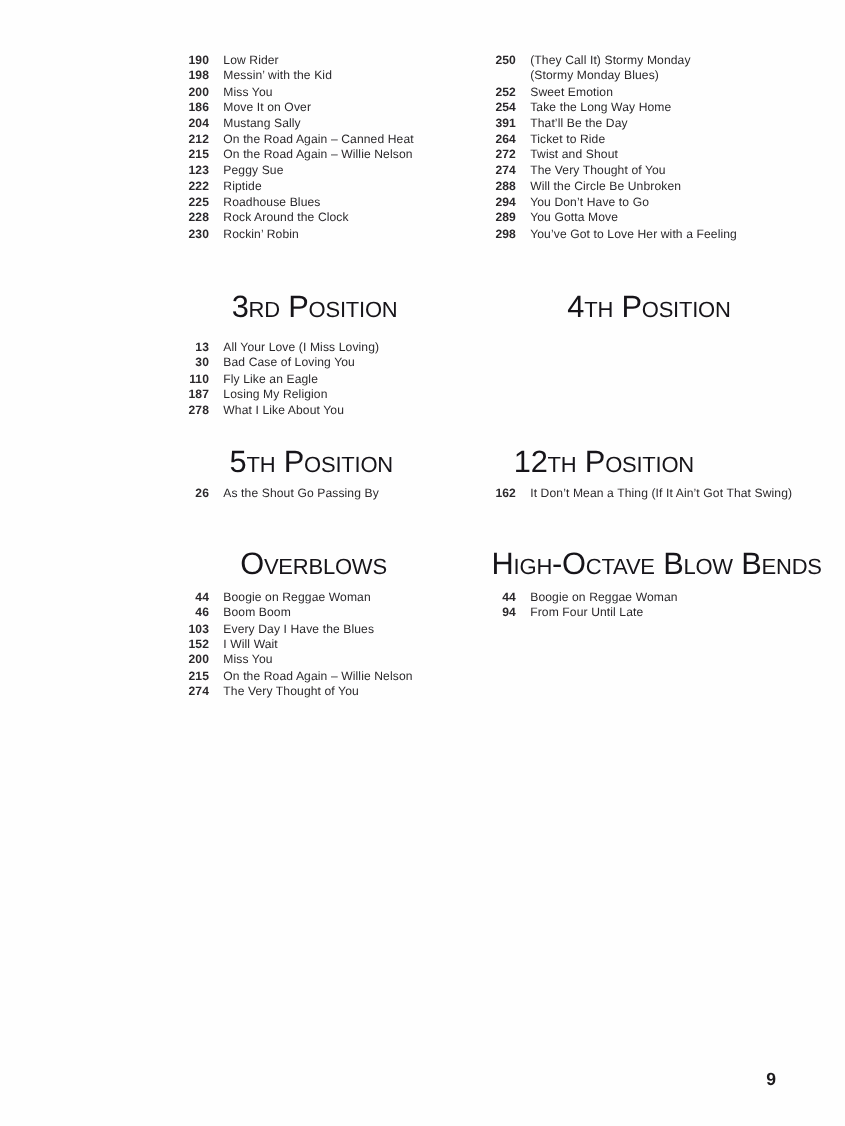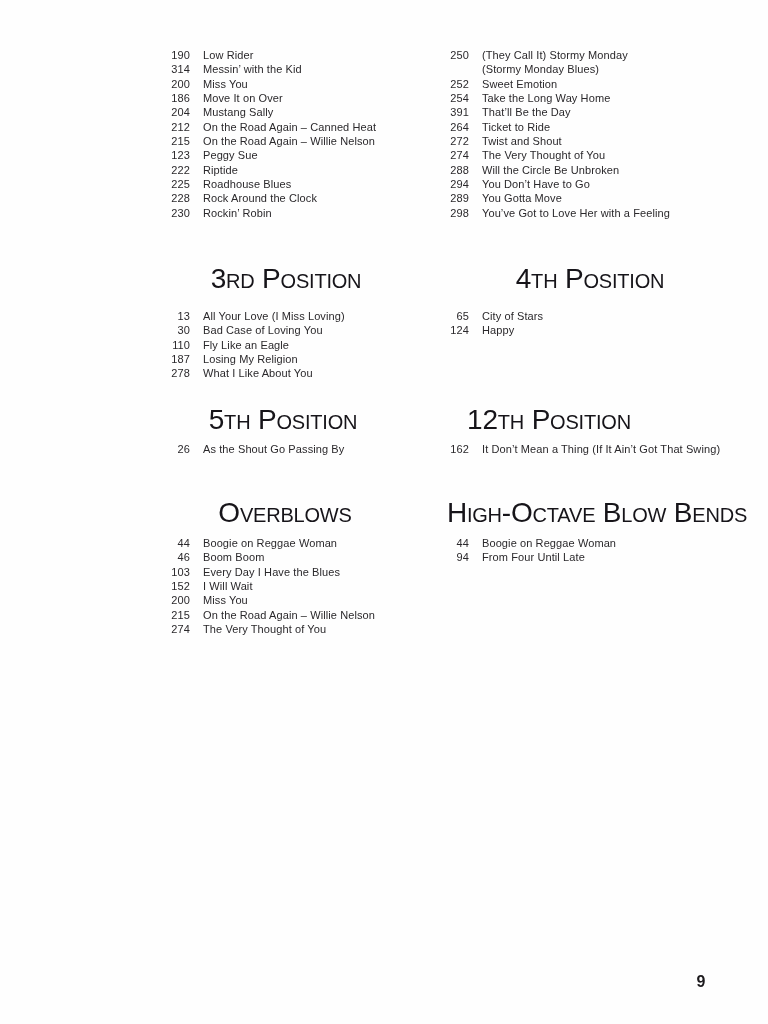--- a/index.html
+++ b/index.html
@@ -20,20 +20,21 @@
     font-size: 11px;
     line-height: 14.33px;
     letter-spacing: 0.1px;
     color: #2a282b;
   }
   .song-row { display: flex; align-items: flex-start; }
   .song-num {
     width: 36px;
     text-align: right;
     flex: 0 0 36px;
+    font-weight: bold;
   }
   .song-titles { margin-left: 13px; white-space: nowrap; }
   .song-title, .song-subtitle { line-height: 14.33px; }
   
   .section-header {
     position: absolute;
     transform: translateX(-50%);
     font-weight: 400;
     font-variant: small-caps;
     font-size: 28px;
@@ -76,21 +77,21 @@
   <div class="song-list" id="list-continued-left">
   <div class="song-row">
     <div class="song-num">190</div>
     <div class="song-titles">
       <div class="song-title">Low Rider</div>
       <div class="song-subtitle"></div>
     </div>
   </div>
 
   <div class="song-row">
-    <div class="song-num">314</div>
+    <div class="song-num">198</div>
     <div class="song-titles">
       <div class="song-title">Messin’ with the Kid</div>
       <div class="song-subtitle"></div>
     </div>
   </div>
 
   <div class="song-row">
     <div class="song-num">200</div>
     <div class="song-titles">
       <div class="song-title">Miss You</div>
@@ -298,37 +299,20 @@
   </div>
 
   <div class="song-row">
     <div class="song-num">278</div>
     <div class="song-titles">
       <div class="song-title">What I Like About You</div>
       <div class="song-subtitle"></div>
     </div>
   </div>
 </div>
-  <div class="song-list" id="list-pos4">
-  <div class="song-row">
-    <div class="song-num">65</div>
-    <div class="song-titles">
-      <div class="song-title">City of Stars</div>
-      <div class="song-subtitle"></div>
-    </div>
-  </div>
-
-  <div class="song-row">
-    <div class="song-num">124</div>
-    <div class="song-titles">
-      <div class="song-title">Happy</div>
-      <div class="song-subtitle"></div>
-    </div>
-  </div>
-</div>
 
   <div class="section-header" id="hdr-pos5">5th Position</div>
   <div class="section-header" id="hdr-pos12">12th Position</div>
 
   <div class="song-list" id="list-pos5">
   <div class="song-row">
     <div class="song-num">26</div>
     <div class="song-titles">
       <div class="song-title">As the Shout Go Passing By</div>
       <div class="song-subtitle"></div>

